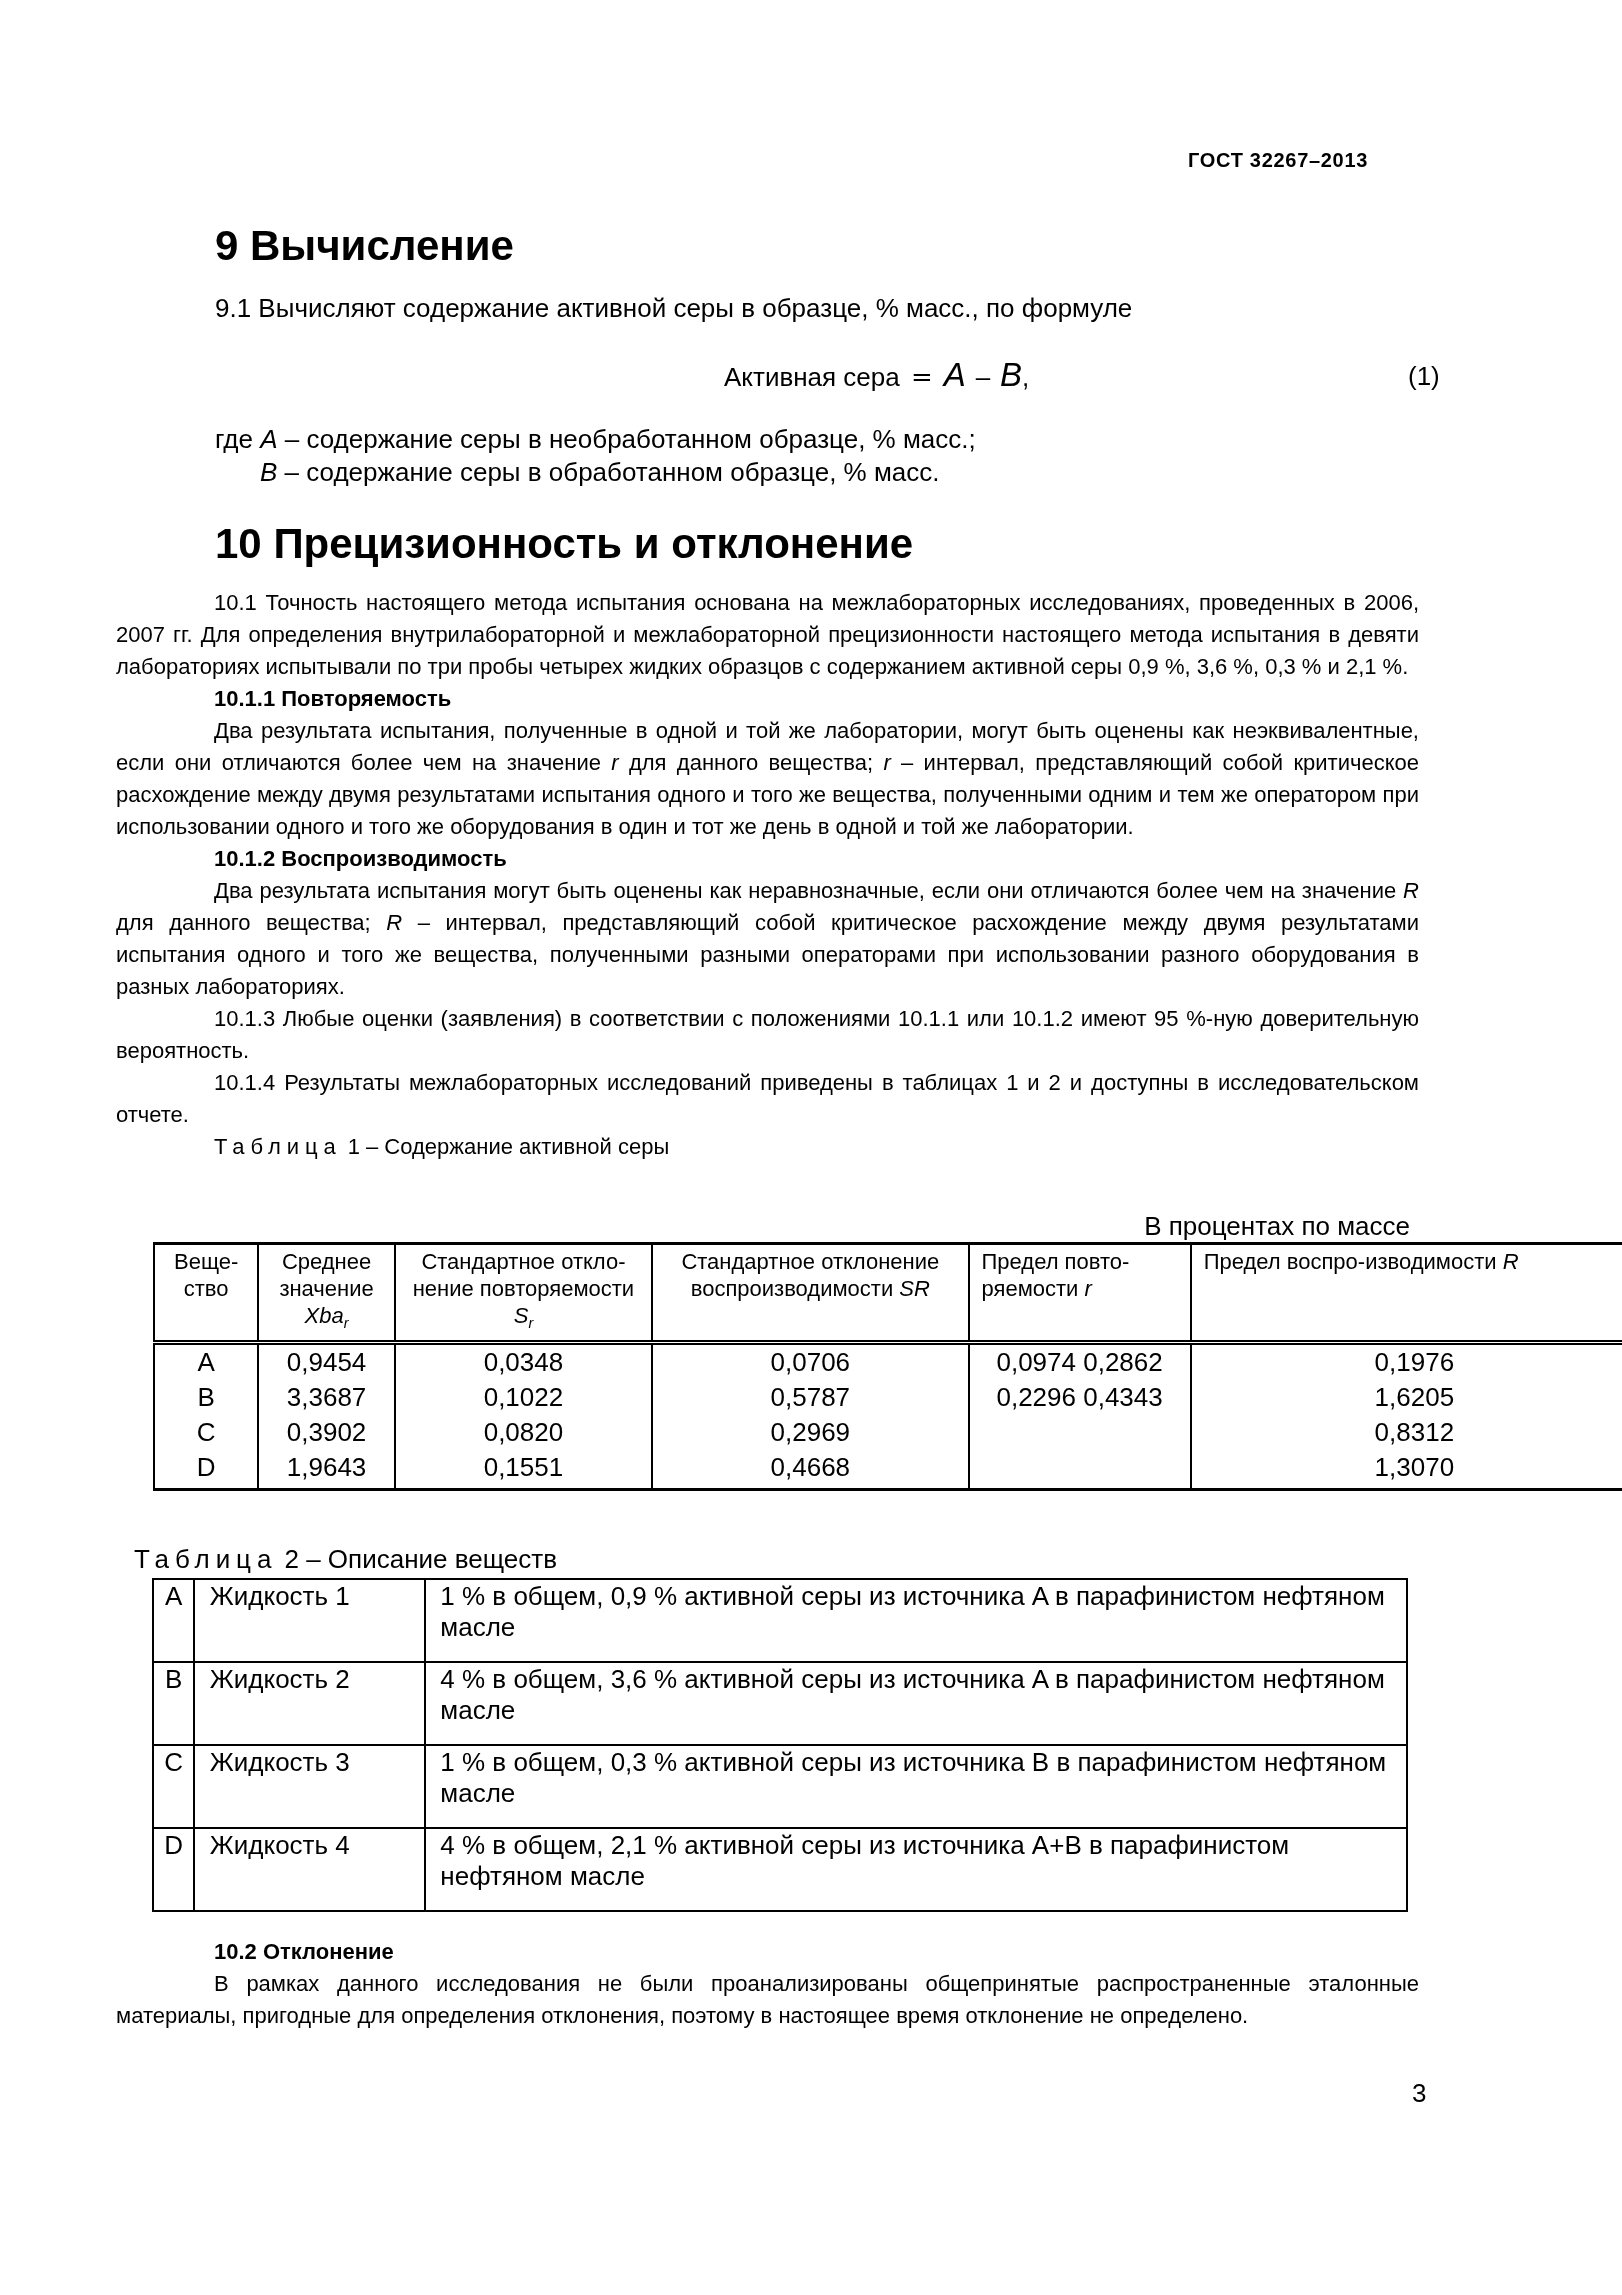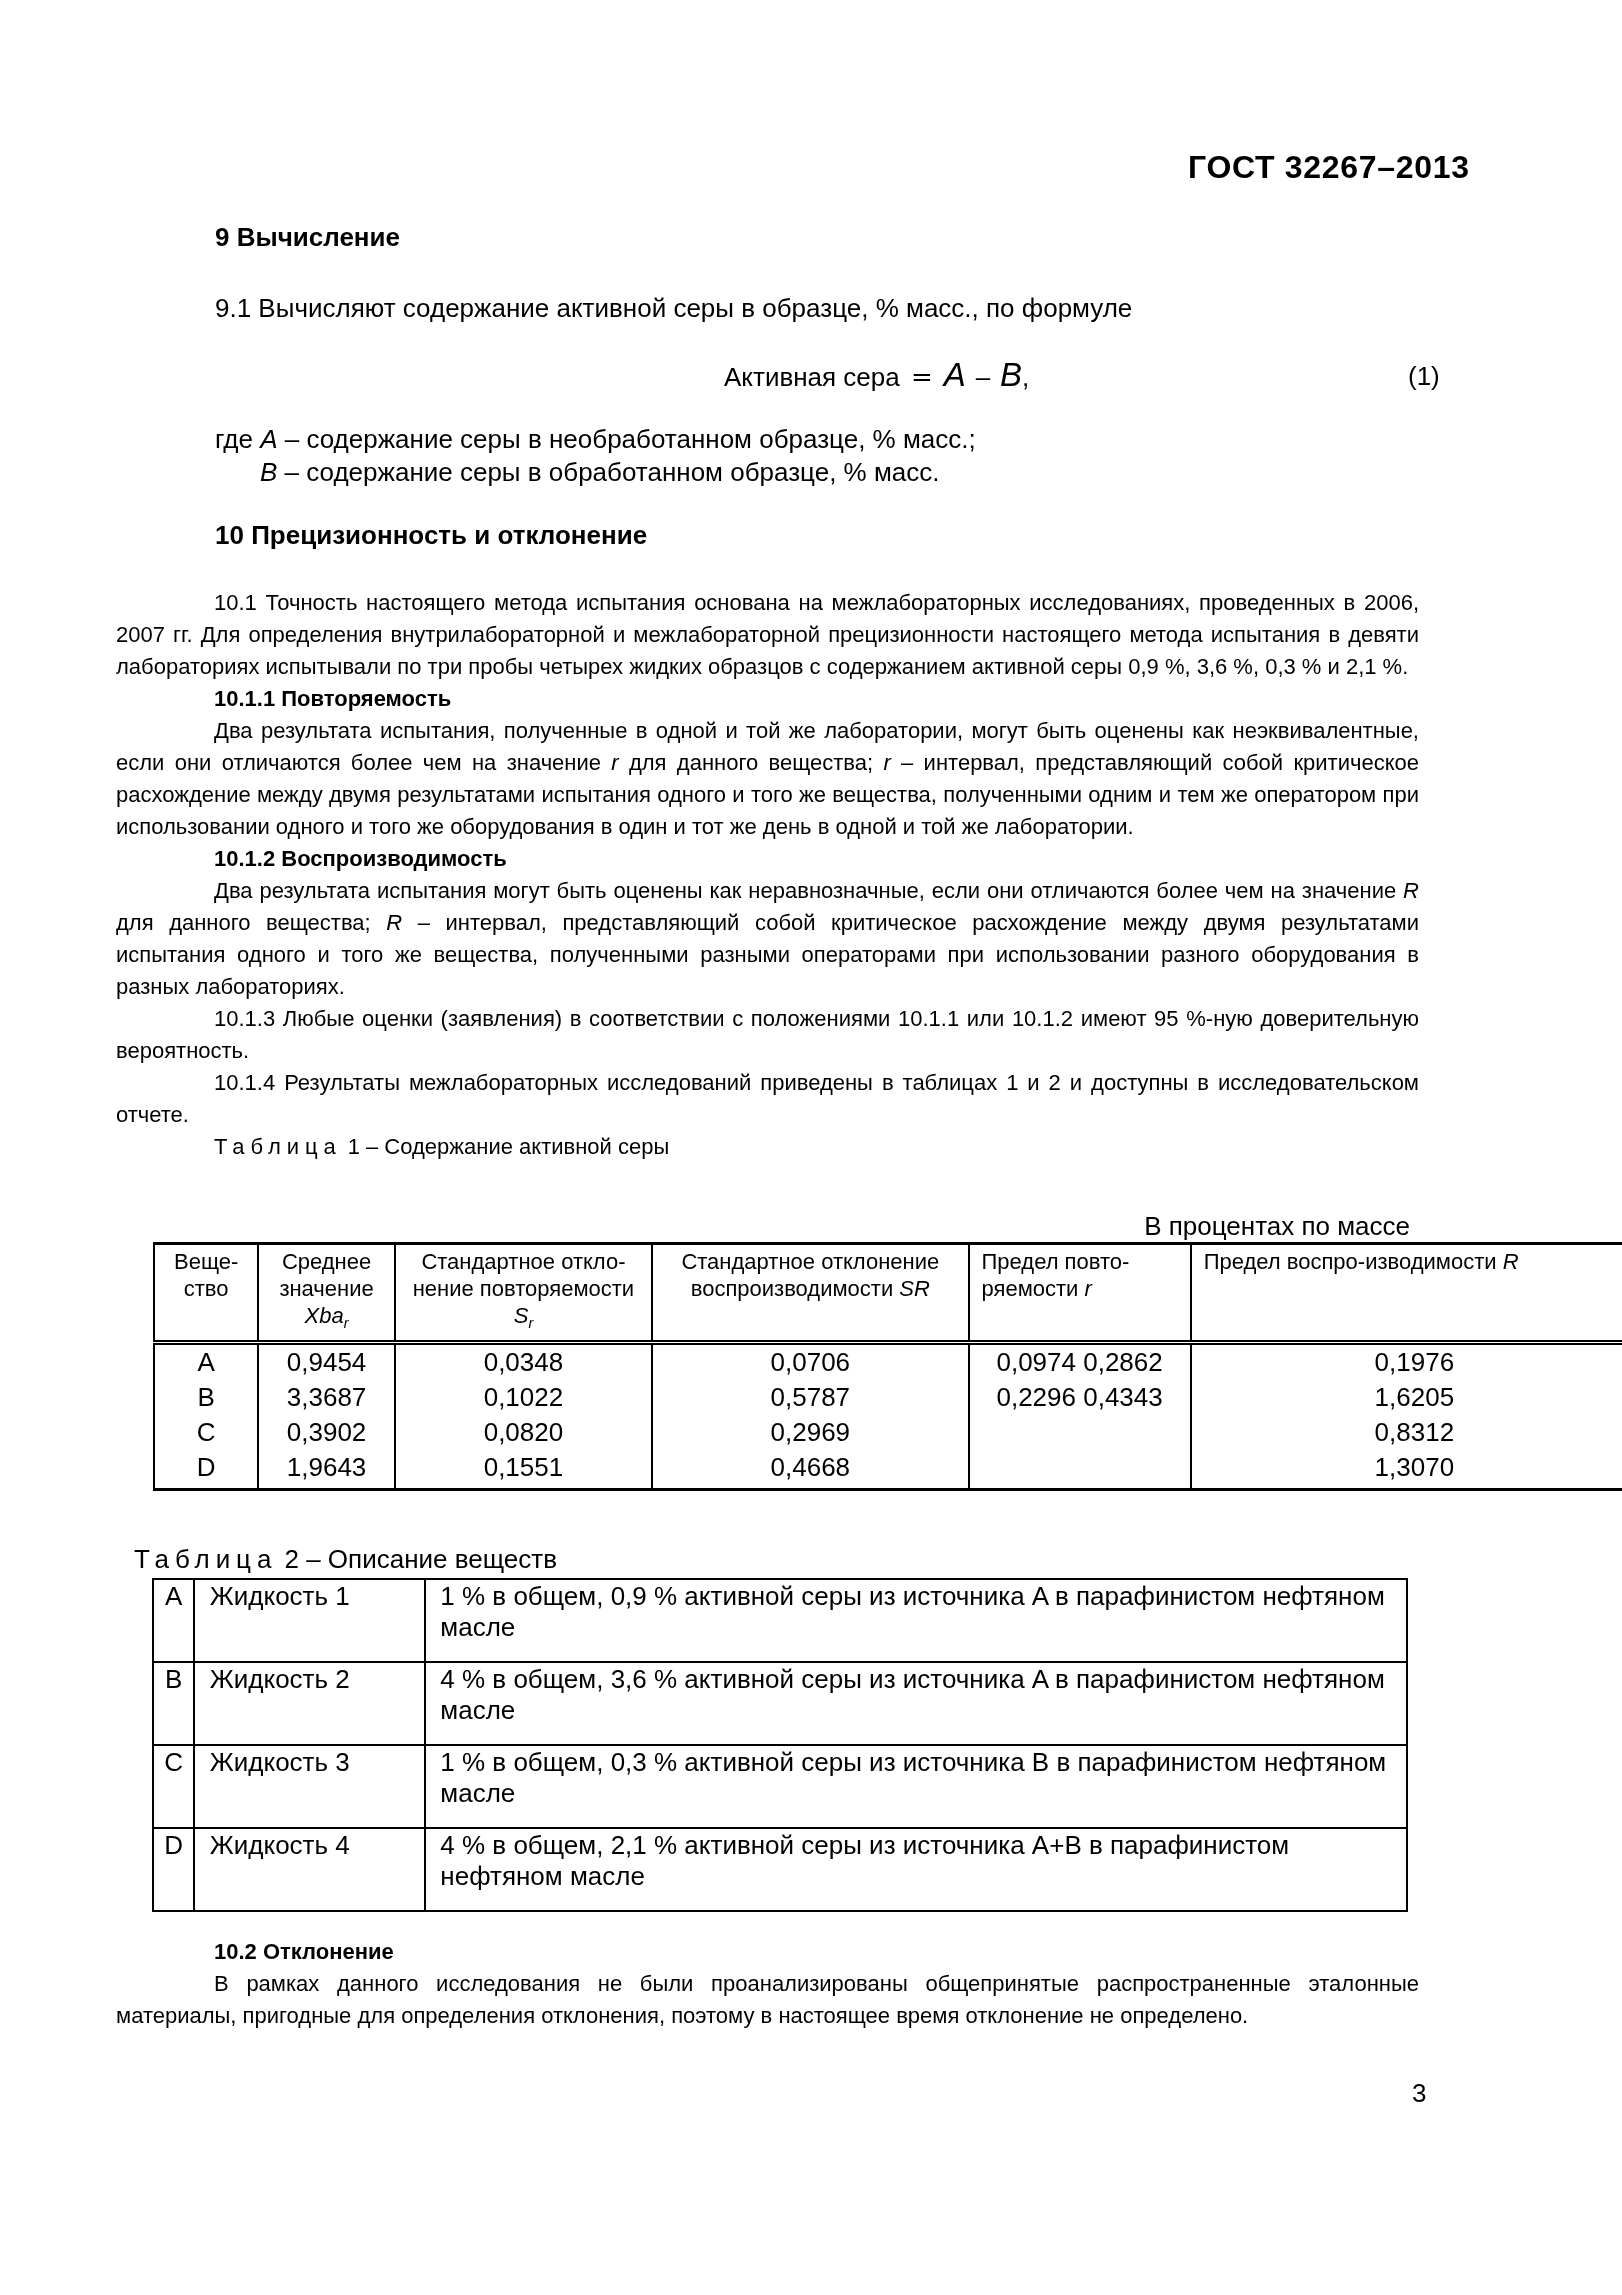--- a/index.html
+++ b/index.html
@@ -1,20 +1,20 @@
 <!DOCTYPE html>
 <html style="font-size:10.5px"><head>
 <meta charset="utf-8">
 <style>
   html, body { margin:0; padding:0; background:#ffffff; }
   body { width:1623px; height:2295px; position:relative; overflow:hidden;
          font-family:"Liberation Sans", sans-serif; color:#000; }
   .abs { position:absolute; }
-  .docnum { left:1188px; top:149px; font-size:32px; font-weight:bold; letter-spacing:0.7px; }
-  .h1 { left:215px; font-size:26px; font-weight:bold; }
+  .docnum { left:1188px; top:149px; font-size:20px; font-weight:bold; letter-spacing:0.7px; }
+  .h1 { left:215px; font-size:42px; font-weight:bold; }
   .p { font-size:26px; line-height:31px; }
   .para { left:116px; width:1303px; font-size:22px; line-height:32px; text-align:justify; }
   .para .ind { display:inline-block; width:98px; }
   .para p { margin:0; text-align:justify; }
   .para p.last { text-align:left; }
   .para b { font-weight:bold; }
   i { font-style:italic; }
   .caption { font-size:26px; }
   .spaced { letter-spacing:5.9px; }
 

